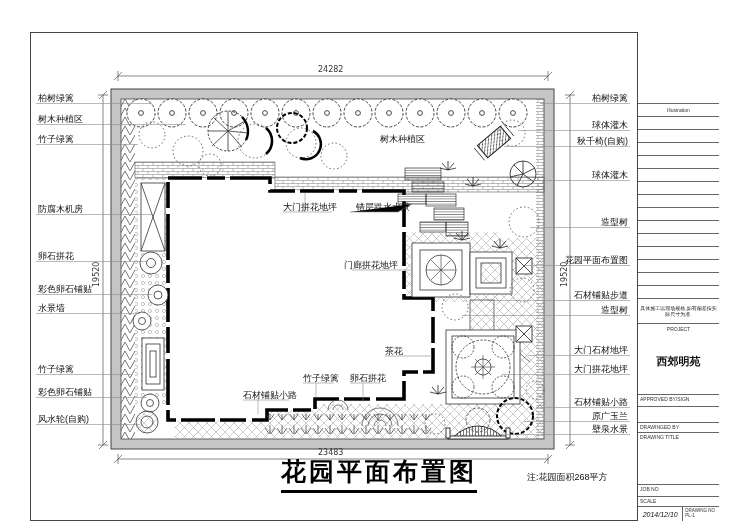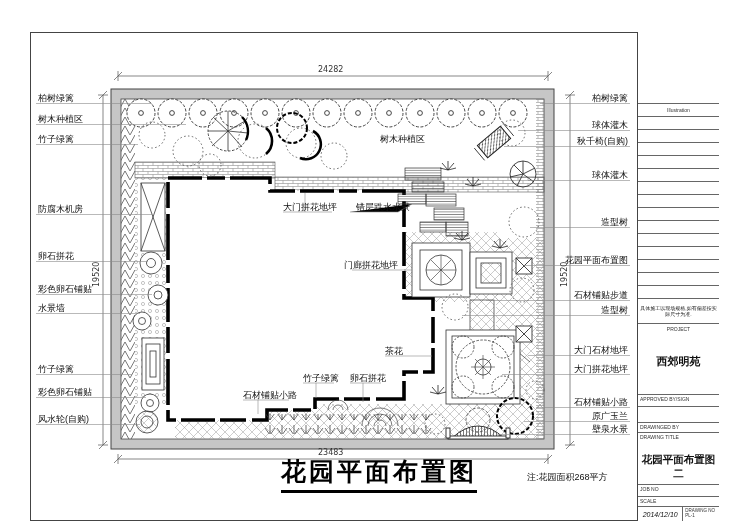--- a/index.html
+++ b/index.html
@@ -359,21 +359,20 @@
     <div class="tb-row" id="tb-note">具体施工以现场规格,如有偏差按实际尺寸为准.</div>
     <div class="tb-row" id="tb-project">
       <div class="proj-label">PROJECT</div>
       <div class="proj-name">西郊明苑</div>
     </div>
     <div class="tb-row tb-tiny" id="tb-approved">APPROVED BY/SIGN</div>
     <div class="tb-row" id="tb-blank2"></div>
     <div class="tb-row tb-tiny" id="tb-drawn">DRAWINGED BY</div>
     <div class="tb-row" id="tb-titlecell">
       <div class="dt-label">DRAWING TITLE</div>
-      <div class="dt-text">花园平面布置图二</div>
     </div>
     <div class="tb-row tb-tiny" id="tb-jobno">JOB NO</div>
     <div class="tb-row tb-tiny" id="tb-scale">SCALE</div>
     <div class="tb-row" id="tb-bottom">
       <div class="tb-date">2014/12/10</div>
       <div class="tb-dno">
         <span>DRAWING NO</span><br>
         <span>PL-1</span>
       </div>
     </div>

